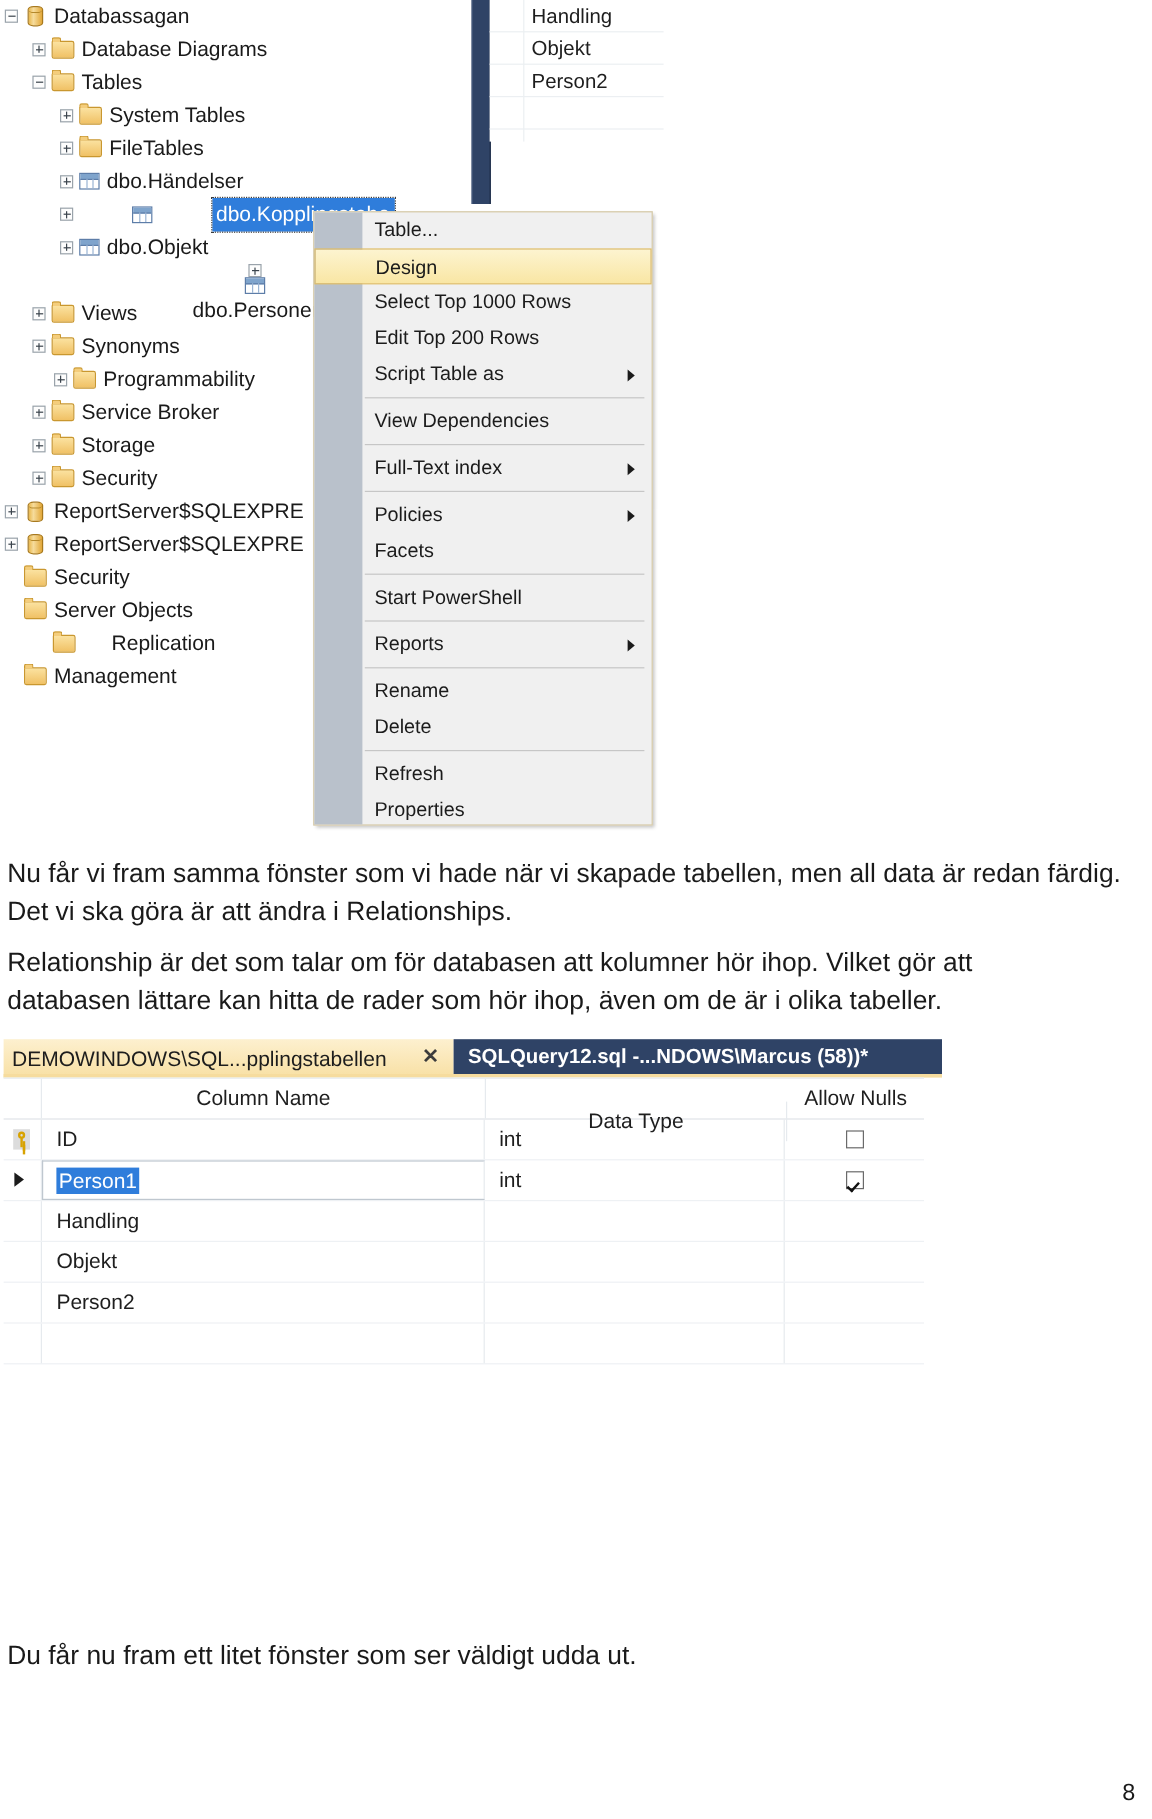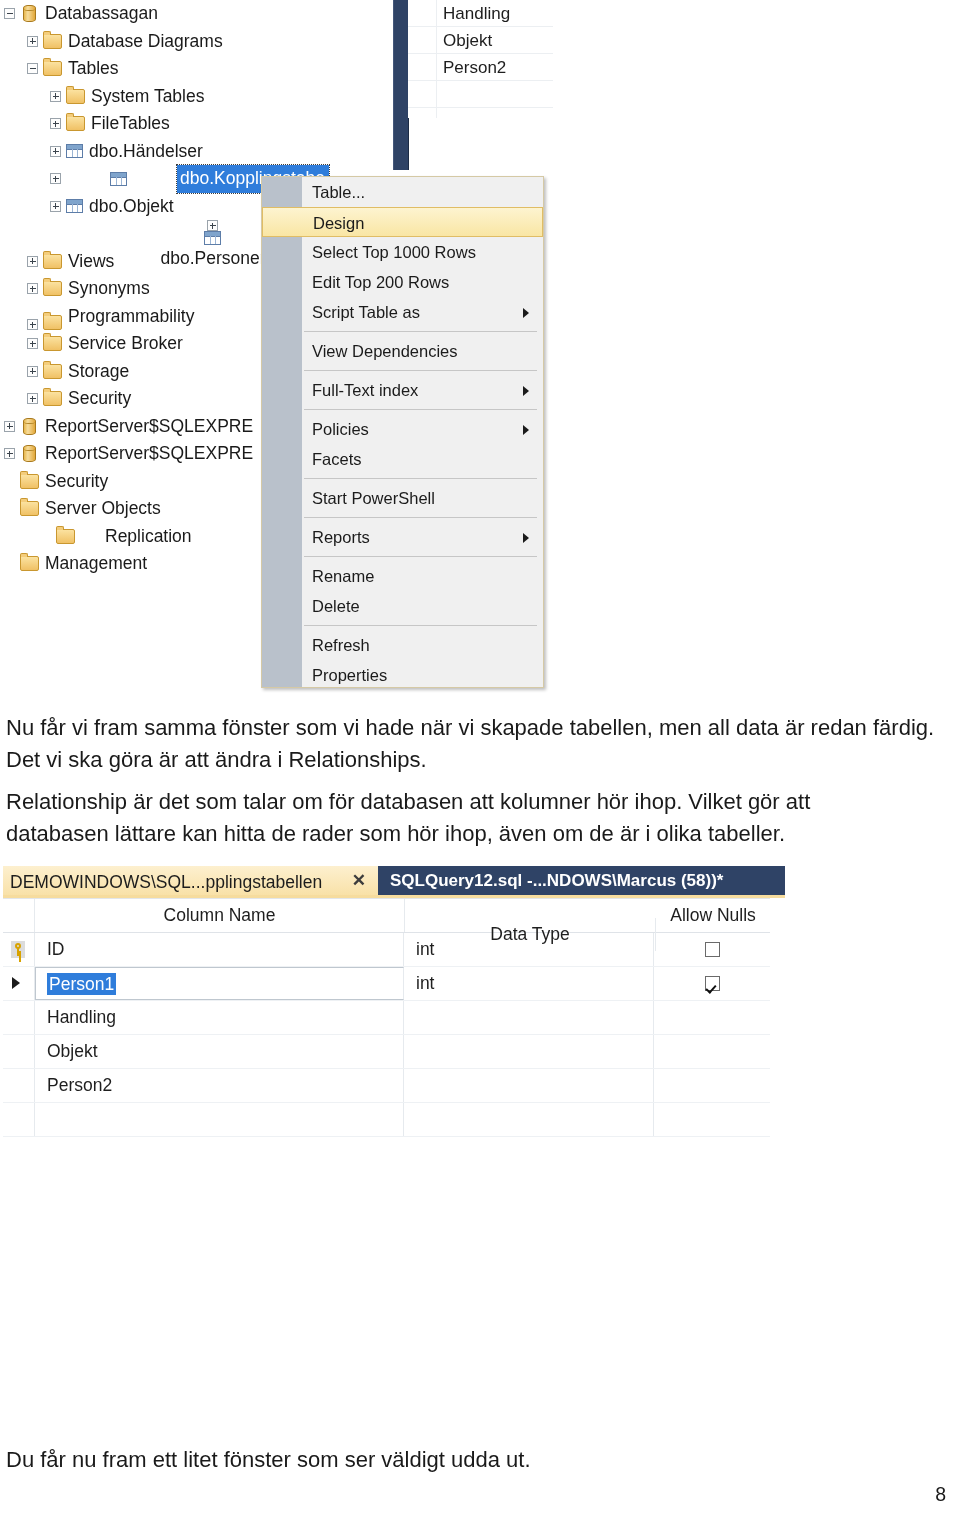--- a/index.html
+++ b/index.html
@@ -162,21 +162,21 @@
   
   .para {
     position: absolute;
     font-size: 22px;
     line-height: 32px;
     color: #1a1a1a;
     font-family: "Liberation Sans", sans-serif;
   }
   #p1 { left: 6px; top: 712px; width: 952px; }
   #p2 { left: 6px; top: 786px; width: 900px; }
-  #p3 { left: 6px; top: 1444px; width: 900px; }
+  #p3 { left: 6px; top: 1364px; width: 900px; }
   #pageno {
     position: absolute; right: 14px; top: 1483px;
     font-size: 19.5px; color: #1a1a1a;
   }
 
   
   #shot2 {
     position: absolute; left: 3px; top: 866px; width: 782px; height: 552px;
   }
   .tabstrip {
@@ -347,21 +347,21 @@
       <div class="trow" style="padding-left: 27px;">
         <span class="exp plus"></span>
         <span class="ico folder"></span>
         <span class="tlabel">Views</span>
       </div>
       <div class="trow" style="padding-left: 27px;">
         <span class="exp plus"></span>
         <span class="ico folder"></span>
         <span class="tlabel">Synonyms</span>
       </div>
-      <div class="trow" style="padding-left: 27px; align-items: flex-end;">
+      <div class="trow" style="padding-left: 45px;">
         <span class="exp plus"></span>
         <span class="ico folder"></span>
         <span class="tlabel">Programmability</span>
       </div>
       <div class="trow" style="padding-left: 27px;">
         <span class="exp plus"></span>
         <span class="ico folder"></span>
         <span class="tlabel">Service Broker</span>
       </div>
       <div class="trow" style="padding-left: 27px;">
@@ -387,21 +387,21 @@
       <div class="trow" style="padding-left: 4px;">
         <span class="exp none"></span>
         <span class="ico folder"></span>
         <span class="tlabel">Security</span>
       </div>
       <div class="trow" style="padding-left: 4px;">
         <span class="exp none"></span>
         <span class="ico folder"></span>
         <span class="tlabel">Server Objects</span>
       </div>
-      <div class="trow" style="padding-left: 16px; gap: 24px;">
+      <div class="trow" style="padding-left: 4px; gap: 24px;">
         <span class="exp none"></span>
         <span class="ico folder"></span>
         <span class="tlabel">Replication</span>
       </div>
       <div class="trow" style="padding-left: 4px;">
         <span class="exp none"></span>
         <span class="ico folder"></span>
         <span class="tlabel">Management</span>
       </div>
     </div>

